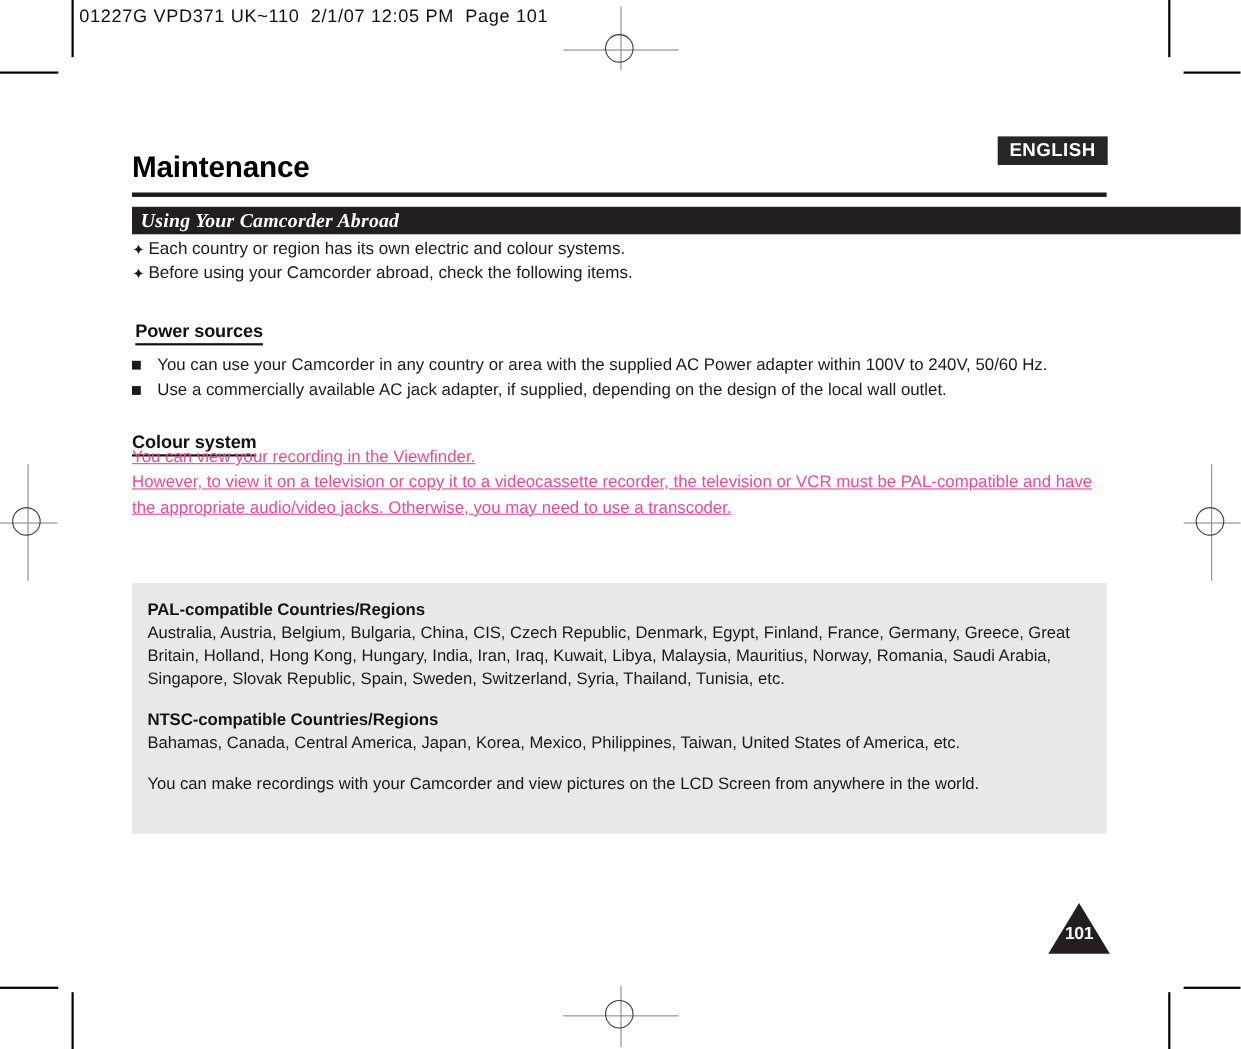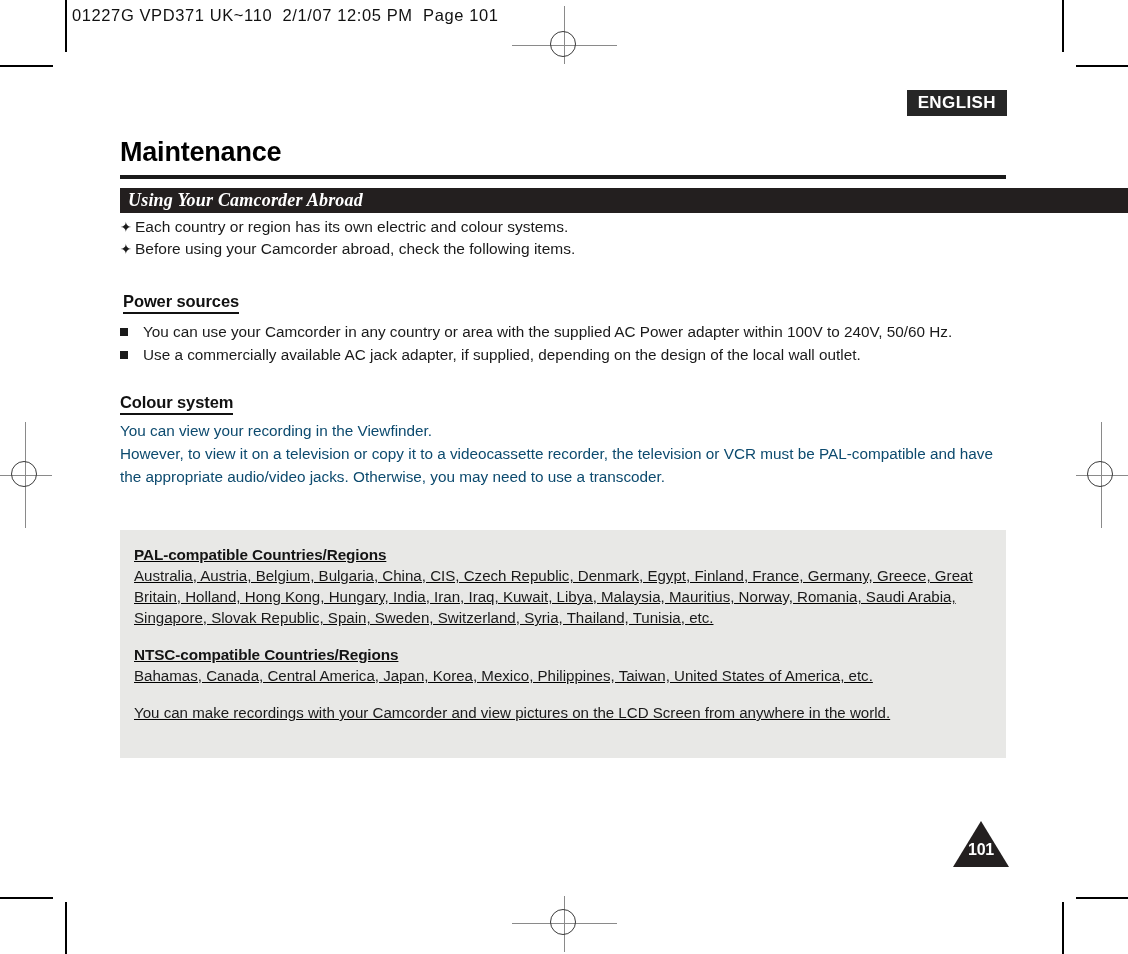--- a/index.html
+++ b/index.html
@@ -59,21 +59,21 @@
     font-size: 16.5px;
     letter-spacing: 0.6px;
     color: #111111;
     white-space: pre;
   }
 
   
   .english-tab {
     position: absolute;
     right: 121px;
-    top: 90px;
+    top: 124px;
     background: #262626;
     color: #ffffff;
     font-size: 17px;
     font-weight: bold;
     letter-spacing: 0.4px;
     padding: 4px 11px 5px 11px;
     line-height: 1;
   }
 
   .chapter-title {
@@ -175,40 +175,40 @@
     display: block;
     width: 8px;
     height: 8px;
     background: #1a1a1a;
   }
   .sq-text { flex: 1 1 auto; }
 
   .colour-body {
     position: absolute;
     left: 120px;
-    top: 419px;
+    top: 404px;
     width: 880px;
     font-size: 15.3px;
     line-height: 23px;
-    color: #0c4a6e;
+    color: #ec4899;
+    text-decoration: underline;
   }
   .colour-body p { margin: 0; }
 
   
   .grey-panel {
     position: absolute;
     left: 120px;
     top: 530px;
     width: 886px;
     height: 228px;
     background: #e8e8e6;
   }
   .panel-inner {
     padding: 14px 16px 0 14px;
-    text-decoration: underline;
   }
   .panel-h {
     font-size: 15.3px;
     font-weight: bold;
     color: #141414;
     line-height: 21px;
     letter-spacing: -0.1px;
   }
   .panel-p {
     font-size: 15.1px;

